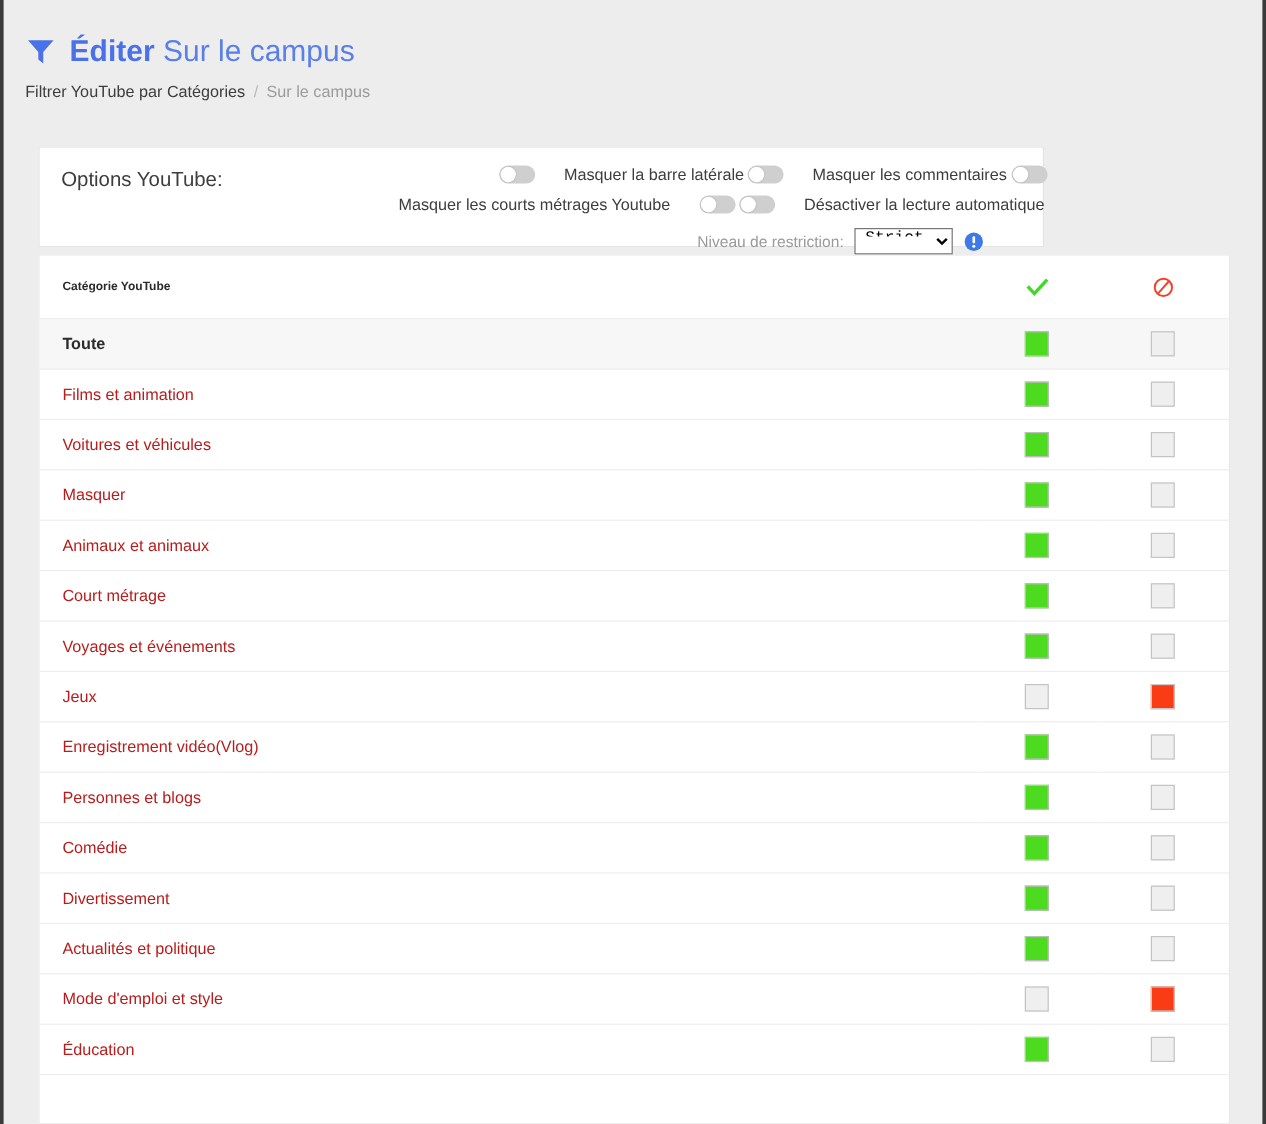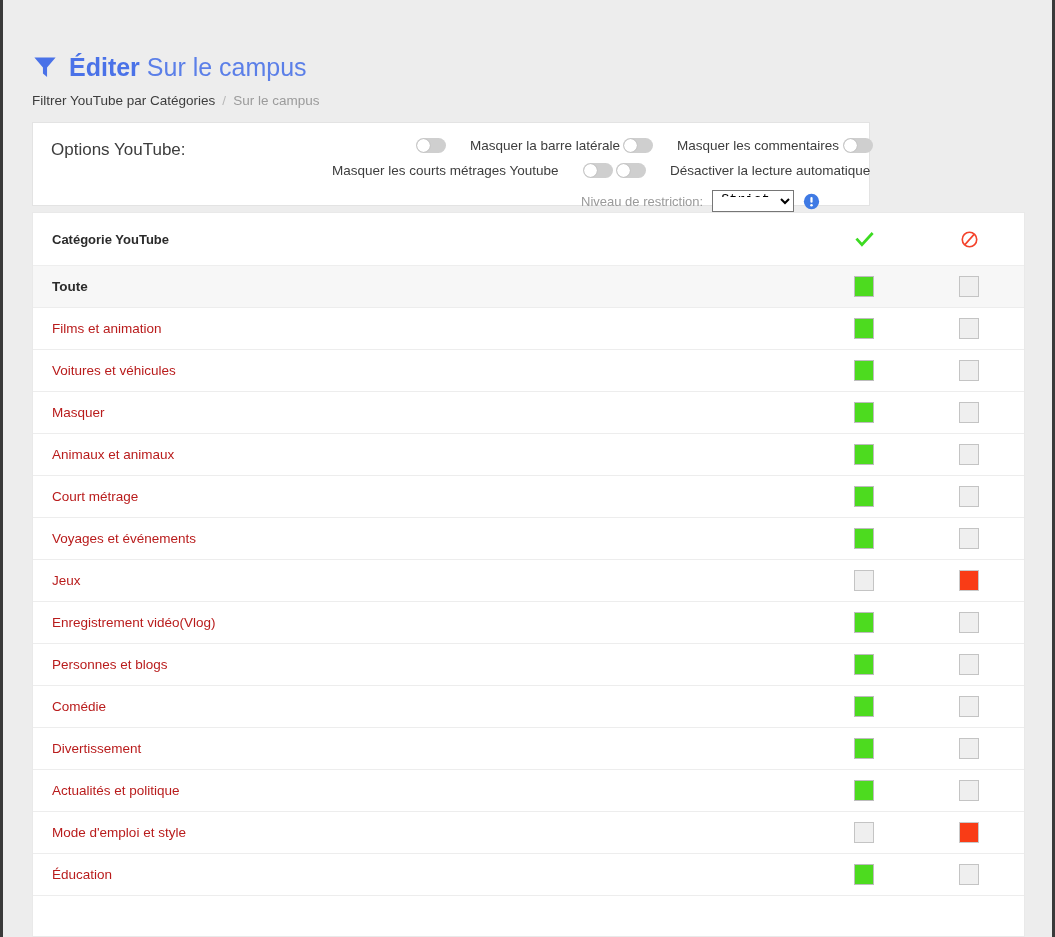--- a/index.html
+++ b/index.html
@@ -20,22 +20,21 @@
     width: 1055px;
     height: 937px;
     box-sizing: border-box;
     border-left: 3px solid #3a3a3a;
     border-right: 3px solid #3a3a3a;
     background: #ededed;
     overflow: hidden;
   }
   
   .header {
-    padding: 26px 0 0 29px;
-    margin-top: 24px;
+    padding: 26px 0 0 18px;
   }
   .title-row {
     display: flex;
     align-items: center;
     gap: 11px;
     height: 34px;
   }
   .funnel-icon {
     width: 26px;
     height: 26px;
@@ -182,21 +181,21 @@
   .col-block { width: 110px; }
 
   .cat-table thead th {
     height: 52px;
     border-bottom: 1px solid #eeeeee;
     vertical-align: middle;
   }
   .th-name {
     text-align: left;
     padding-left: 19px !important;
-    font-size: 13px;
+    font-size: 10px;
     font-weight: bold;
     color: #2b2b2b;
     white-space: nowrap;
   }
   .th-icon { text-align: center; }
   .check-icon, .block-icon {
     width: 19px;
     height: 19px;
     display: inline-block;
     vertical-align: middle;

